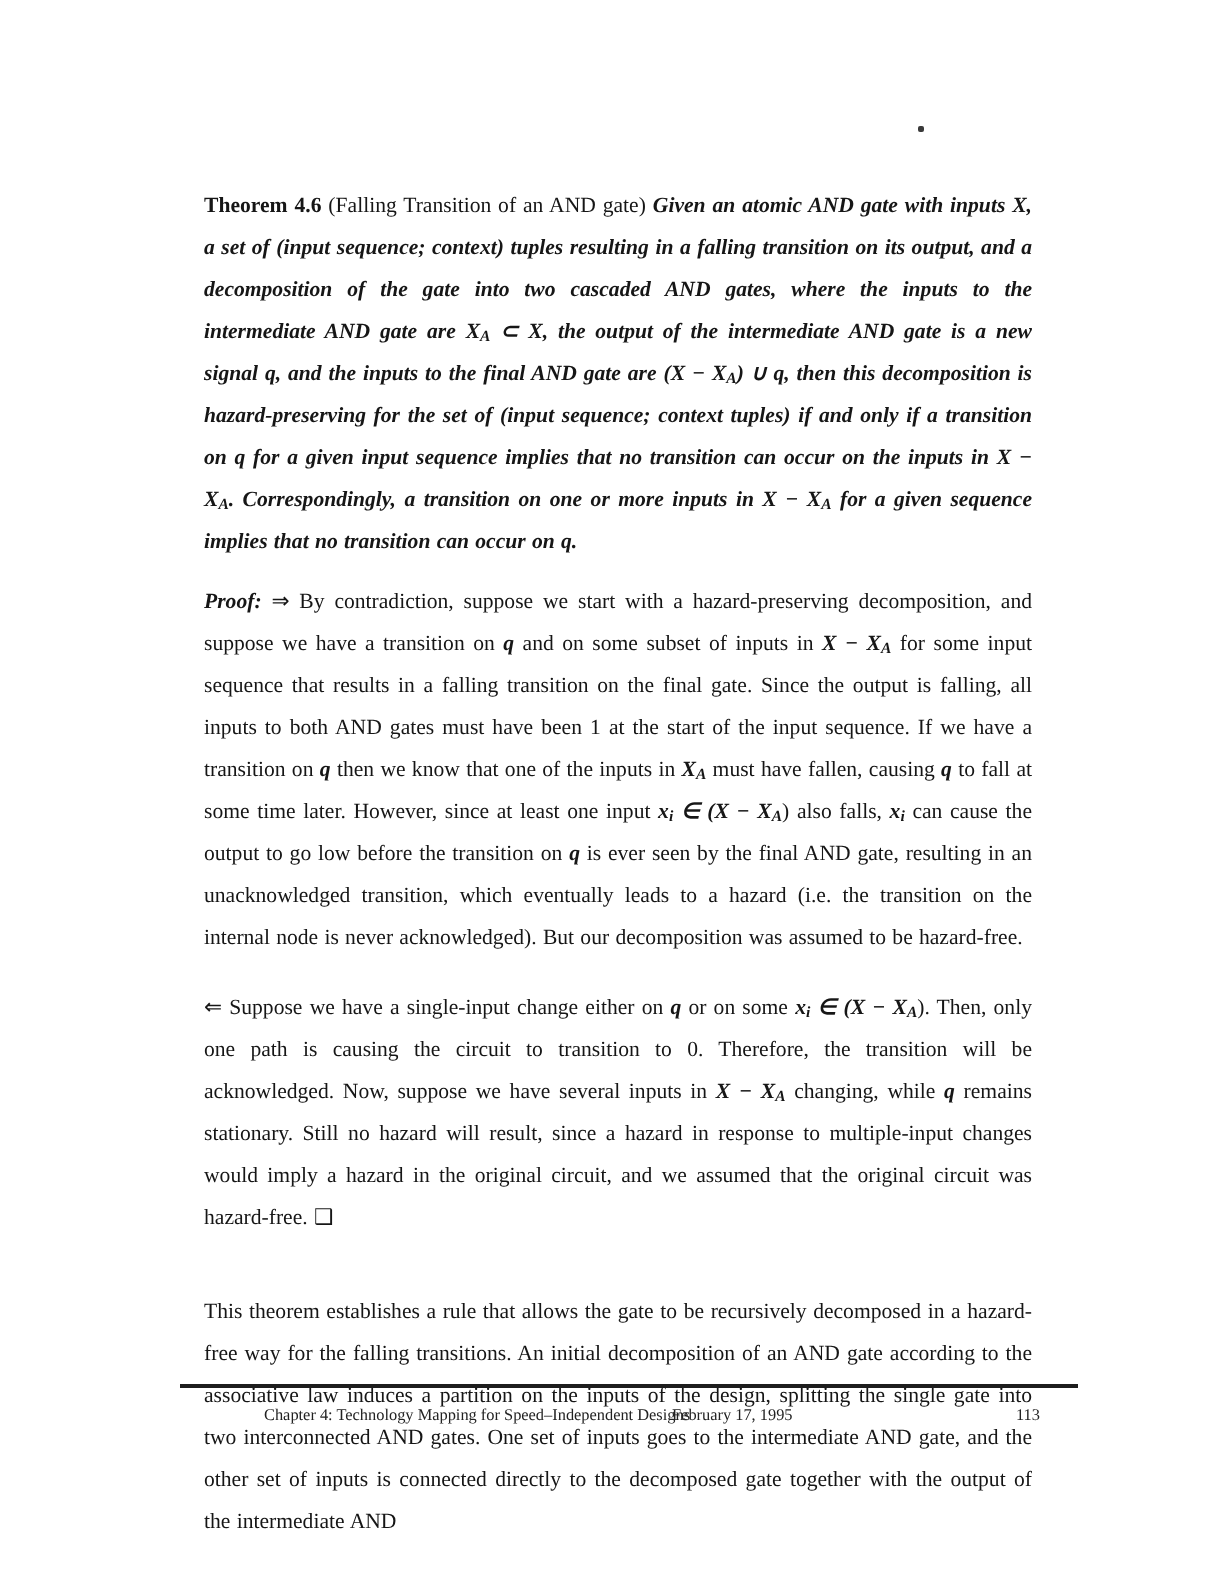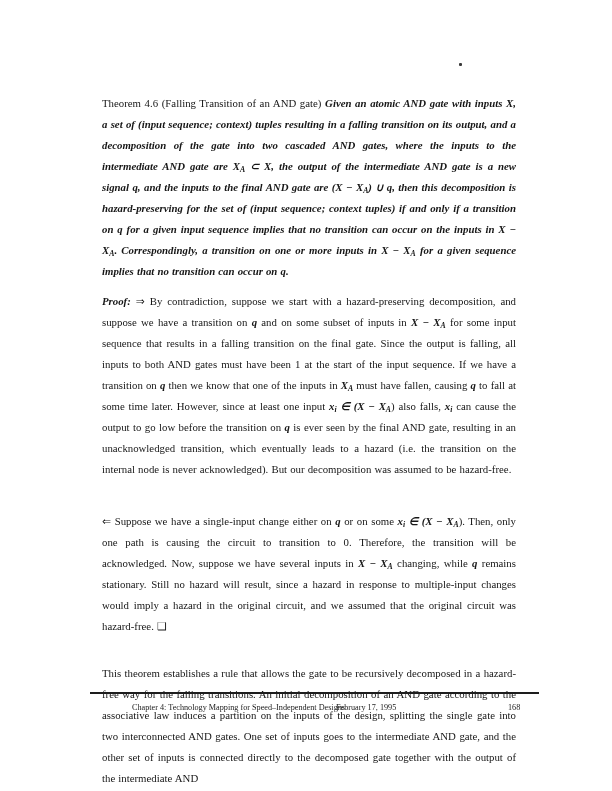--- a/index.html
+++ b/index.html
@@ -23,29 +23,29 @@
     width: 414px;
   }
   .para {
     font-size: 10.8px;
     line-height: 21px;
     text-align: justify;
     margin: 0 0 8px 0;
     word-spacing: 0.04em;
   }
   .para.theorem { margin-bottom: 9px; }
-  .para.proof-1 { margin-bottom: 31px; }
+  .para.proof-1 { margin-bottom: 14px; }
   .para.proof-2 { margin-bottom: 26px; }
   .para.discussion { margin-bottom: 0; }
   .para sub {
     font-size: 72%;
     line-height: 0;
     vertical-align: -0.22em;
   }
-  .seg-b { font-weight: normal; }
+  .seg-b { font-weight: bold; }
   .seg-i { font-style: italic; font-weight: bold; }
   .footer {
     position: absolute;
     left: 90px;
     top: 692px;
     width: 449px;
   }
   .footer-rule {
     height: 2px;
     background: #1d1d1d;
@@ -82,17 +82,17 @@
     <p class="para proof-1"><span class="seg-i">Proof:</span><span> ⇒ By contradiction, suppose we start with a hazard-preserving decomposition, and suppose we have a transition on </span><span class="seg-i">q</span><span> and on some subset of inputs in </span><span class="seg-i">X − X</span><sub class="seg-i">A</sub><span> for some input sequence that results in a falling transition on the final gate. Since the output is falling, all inputs to both AND gates must have been 1 at the start of the input sequence. If we have a transition on </span><span class="seg-i">q</span><span> then we know that one of the inputs in </span><span class="seg-i">X</span><sub class="seg-i">A</sub><span> must have fallen, causing </span><span class="seg-i">q</span><span> to fall at some time later. However, since at least one input </span><span class="seg-i">x</span><sub class="seg-i">i</sub><span class="seg-i"> ∈ (X − X</span><sub class="seg-i">A</sub><span>) also falls, </span><span class="seg-i">x</span><sub class="seg-i">i</sub><span> can cause the output to go low before the transition on </span><span class="seg-i">q</span><span> is ever seen by the final AND gate, resulting in an unacknowledged transition, which eventually leads to a hazard (i.e. the transition on the internal node is never acknowledged). But our decomposition was assumed to be hazard-free.</span></p>
     <p class="para proof-2"><span>⇐ Suppose we have a single-input change either on </span><span class="seg-i">q</span><span> or on some </span><span class="seg-i">x</span><sub class="seg-i">i</sub><span class="seg-i"> ∈ (X − X</span><sub class="seg-i">A</sub><span>). Then, only one path is causing the circuit to transition to 0. Therefore, the transition will be acknowledged. Now, suppose we have several inputs in </span><span class="seg-i">X − X</span><sub class="seg-i">A</sub><span> changing, while </span><span class="seg-i">q</span><span> remains stationary. Still no hazard will result, since a hazard in response to multiple-input changes would imply a hazard in the original circuit, and we assumed that the original circuit was hazard-free. ❑</span></p>
     <p class="para discussion"><span>This theorem establishes a rule that allows the gate to be recursively decomposed in a hazard-free way for the falling transitions. An initial decomposition of an AND gate according to the associative law induces a partition on the inputs of the design, splitting the single gate into two interconnected AND gates. One set of inputs goes to the intermediate AND gate, and the other set of inputs is connected directly to the decomposed gate together with the output of the intermediate AND</span></p>
   </div>
 
   <div class="footer">
     <div class="footer-rule"></div>
     <div class="footer-row">
       <span class="footer-chapter">Chapter 4: Technology Mapping for Speed–Independent Designs</span>
       <span class="footer-date">February 17, 1995</span>
-      <span class="footer-page">168</span>
+      <span class="footer-page">113</span>
     </div>
   </div>
 
 </div>
 
 </body></html>

